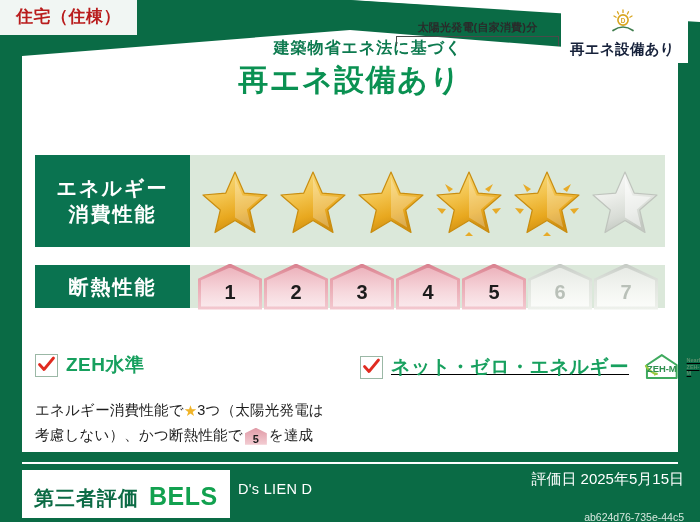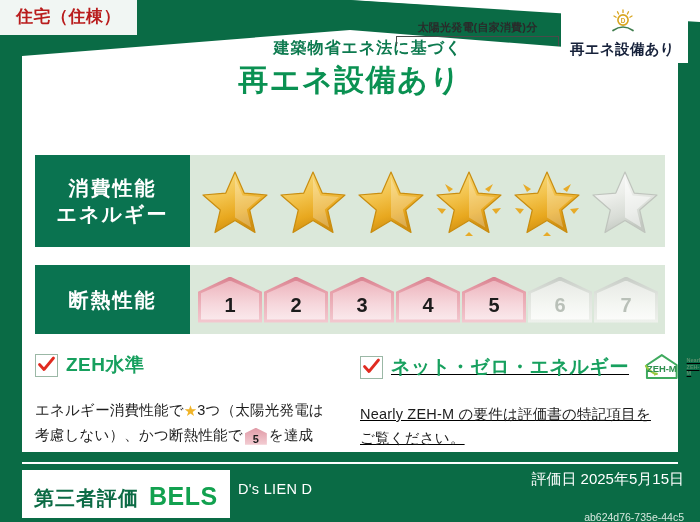--- a/index.html
+++ b/index.html
@@ -109,21 +109,21 @@
     justify-content: center;
     line-height: 1.3;
     flex: none;
   }
   .row-value {
     flex: 1;
     background: #dbe8da;
     position: relative;
   }
   #row-energy { top: 155px; height: 92px; }
-  #row-insul  { top: 265px; height: 69px; }
+  #row-insul  { top: 265px; height: 43px; }
 
   
   .stars-wrap {
     position: absolute;
     left: 0; right: 0; bottom: 0; top: 0;
     display: flex;
     align-items: center;
     padding-left: 6px;
   }
   .star-cell {
@@ -362,22 +362,22 @@
       </svg>
     </span>
     <span class="txt">再エネ設備あり</span>
   </div>
 
   <div class="sub-title">建築物省エネ法に基づく</div>
   <div class="main-title">再エネ設備あり</div>
 
   <div class="row" id="row-energy">
     <div class="row-label">
+      <span>エネルギー</span>
       <span>消費性能</span>
-      <span>エネルギー</span>
     </div>
     <div class="row-value">
       <div class="stars-wrap" id="stars-wrap">
           <div class="star-cell">
             <svg class="star-svg" viewBox="0 0 72 70">
               <defs>
                 <linearGradient id="sg1" x1="0" y1="0" x2="0.35" y2="1">
                   <stop offset="0%" stop-color="#f7e08a"></stop>
                   <stop offset="45%" stop-color="#f3c44e"></stop>
                   <stop offset="78%" stop-color="#e8a81f"></stop>
@@ -554,21 +554,20 @@
           <path d="M5 14 Q10 21 16 22" fill="none" stroke="#9ac93f" stroke-width="2.2" stroke-linecap="round"></path>
           <path d="M16 22 l-3.4 -1.3 l1.1 3.4 z" fill="#9ac93f"></path>
           <text x="21" y="20" font-size="9.5" font-family="Liberation Sans, sans-serif" font-weight="bold" fill="#2f8f4e" text-anchor="middle">ZEH-M</text>
         </svg>
         <span class="zehm-sub">
           <span>Nearly</span><br>
           <span>ZEH-M</span>
         </span>
       </span>
     </div>
-    <div class="zeh-body">Nearly ZEH-M の要件は評価書の特記項目をご覧ください。</div>
   </div>
 
   <div class="footer-rule"></div>
   <div class="bels-chip">
     <span class="jp">第三者評価</span>
     <span class="en">BELS</span>
   </div>
   <div class="bldg-name">D's LIEN D</div>
   <div class="eval-date">評価日 2025年5月15日</div>
   <div class="eval-id">ab624d76-735e-44c5</div>

